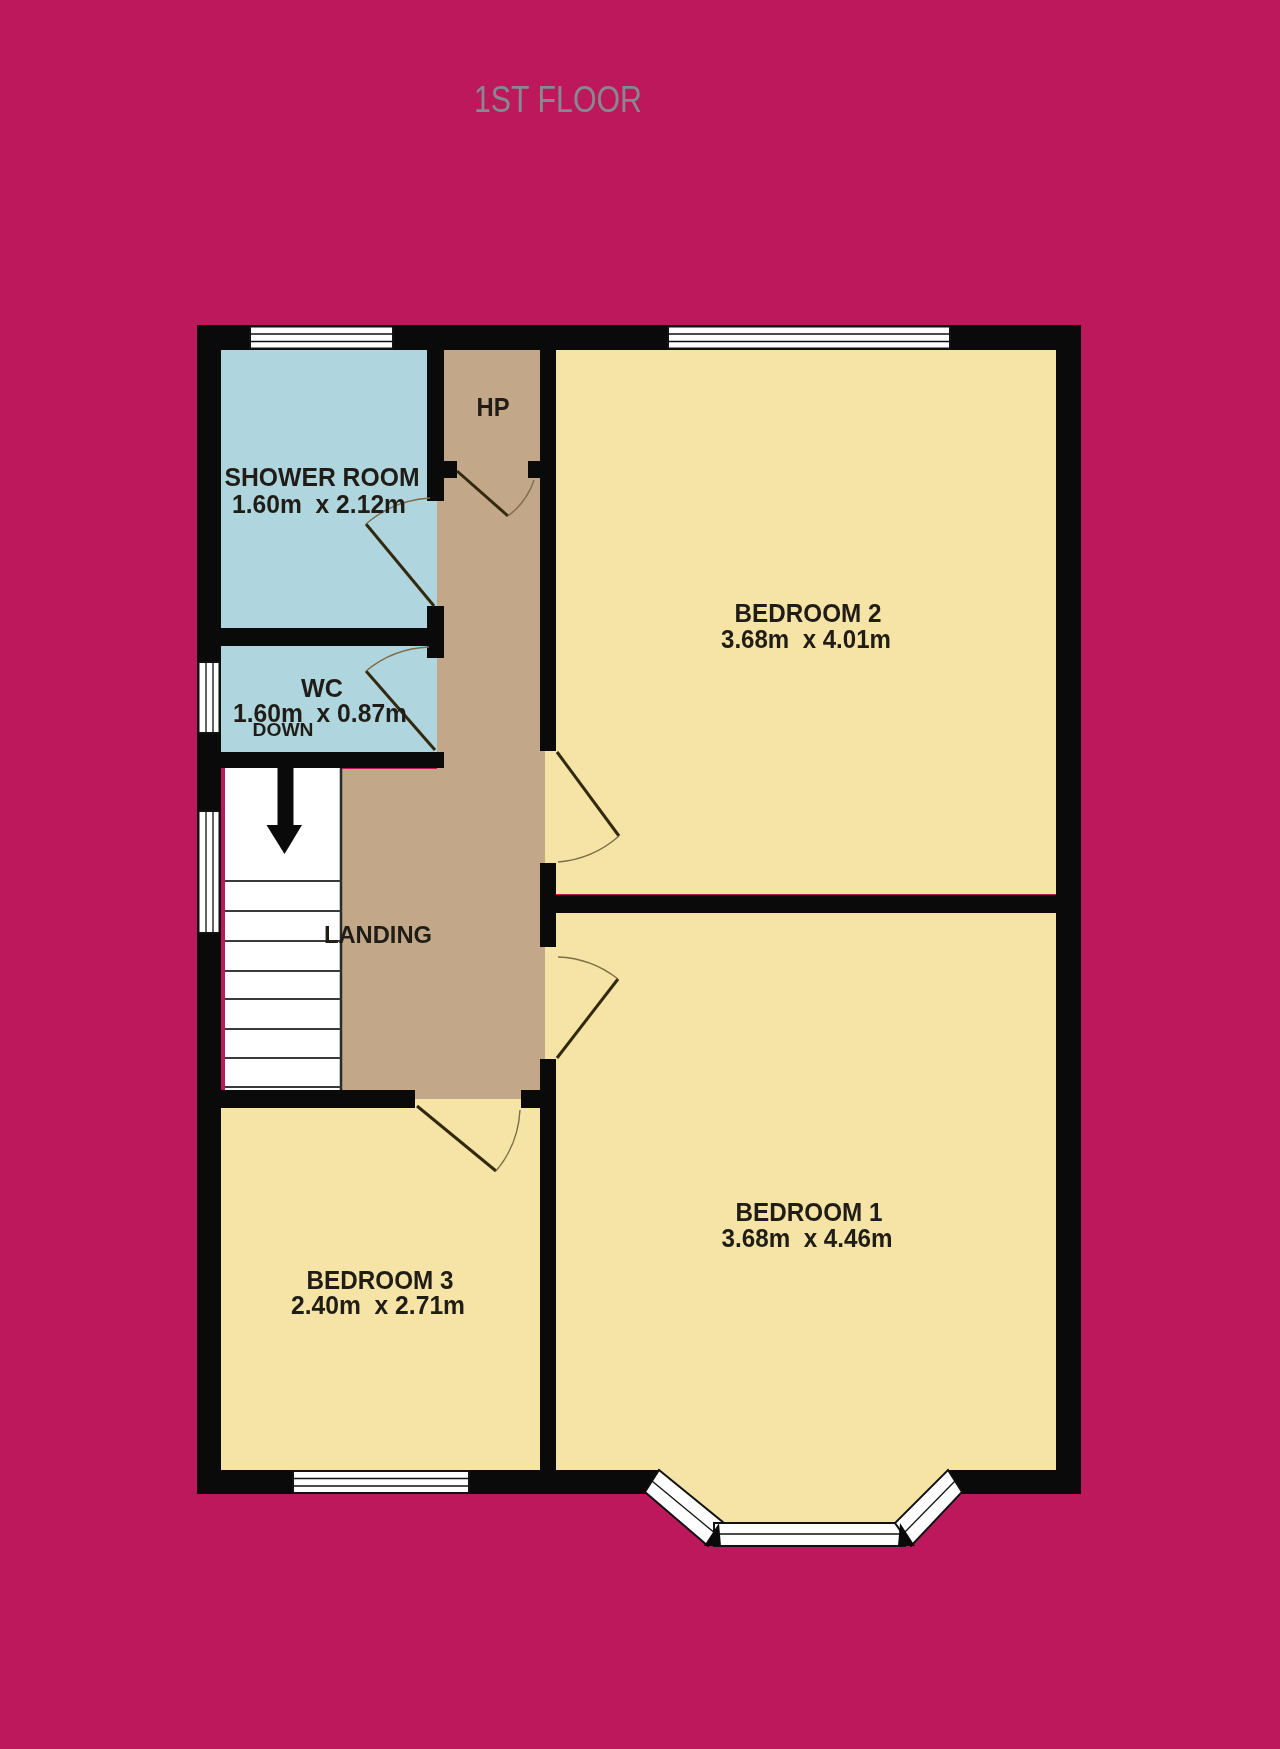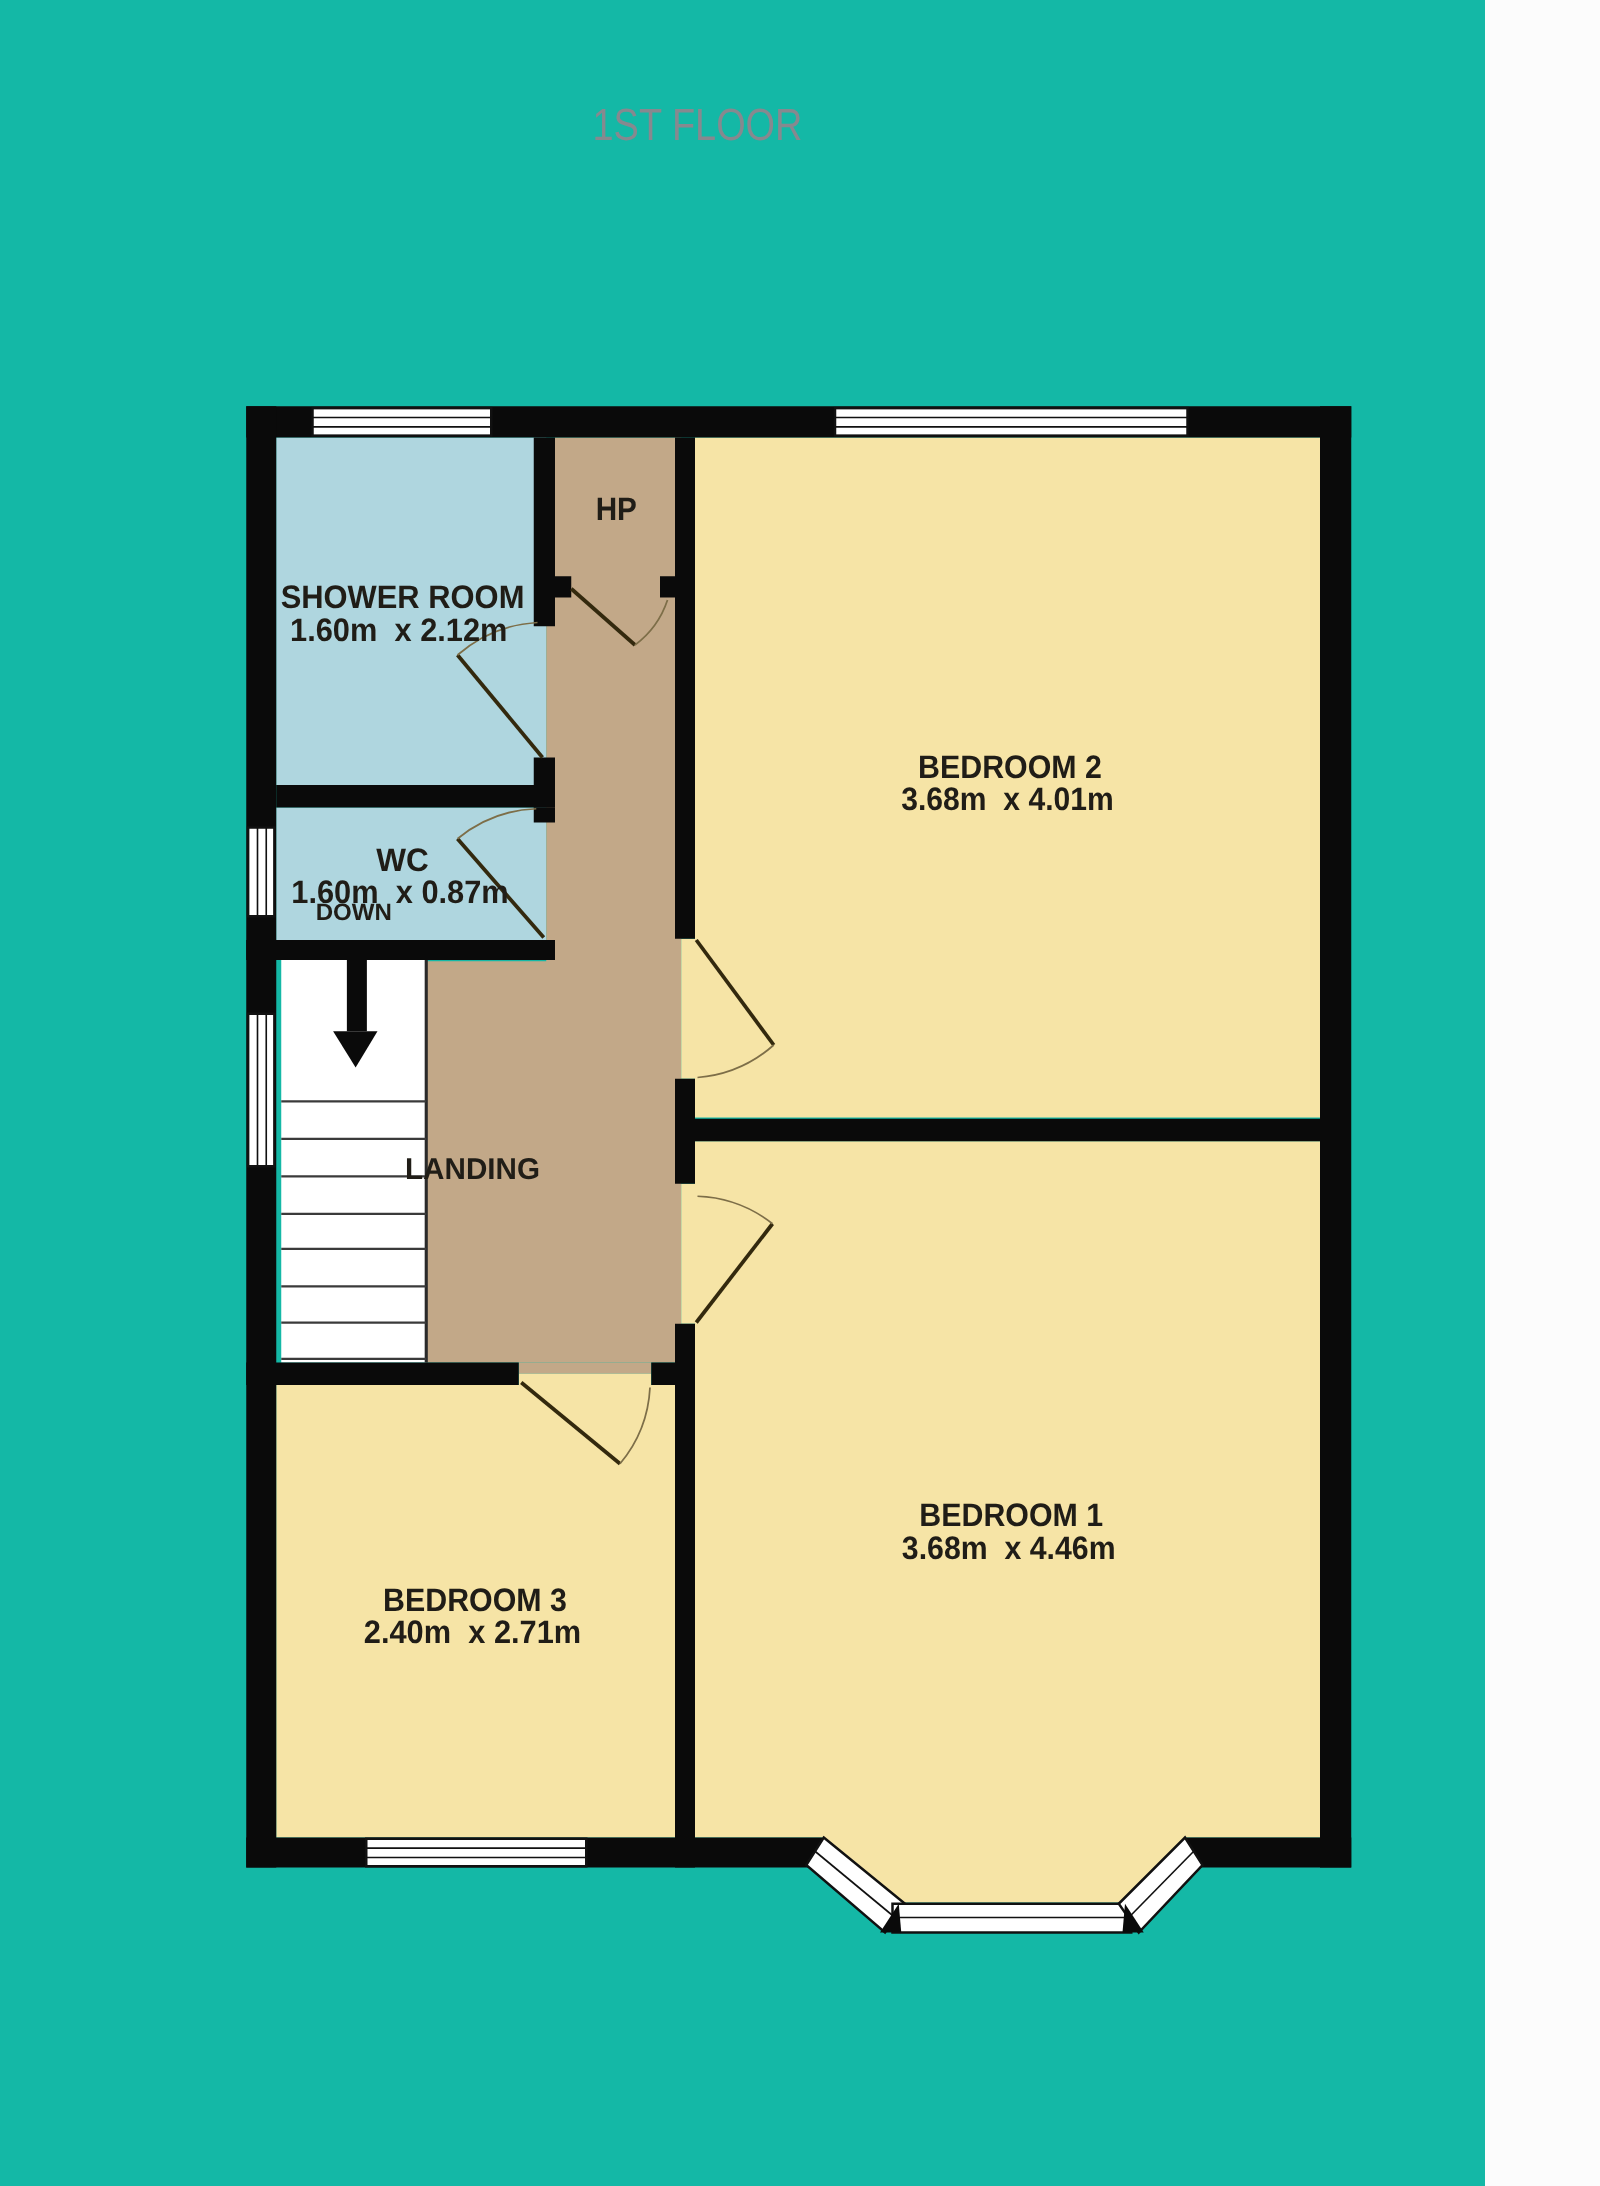--- a/index.html
+++ b/index.html
@@ -1,16 +1,16 @@
 <!DOCTYPE html>
 <html><head>
 <meta charset="utf-8">
 <style>
 html,body{margin:0;padding:0;background:#FCFCFC;}
-.page{position:relative;width:1188px;height:1749px;background:#14b8a6;font-family:"Liberation Sans",sans-serif;overflow:hidden;}
+.page{position:relative;width:1280px;height:1749px;background:#be185d;font-family:"Liberation Sans",sans-serif;overflow:hidden;}
 svg{position:absolute;top:0;left:0;display:block;}
 text{font-family:"Liberation Sans",sans-serif;}
 .lbl{font-weight:bold;fill:#201d17;}
 </style>
 </head>
 <body>
 <div class="page">
 <svg width="1280" height="1749" viewBox="0 0 1280 1749">
 
 <text x="558" y="112" font-size="36" fill="#86898F" text-anchor="middle" textLength="168" lengthAdjust="spacingAndGlyphs">1ST FLOOR</text>

